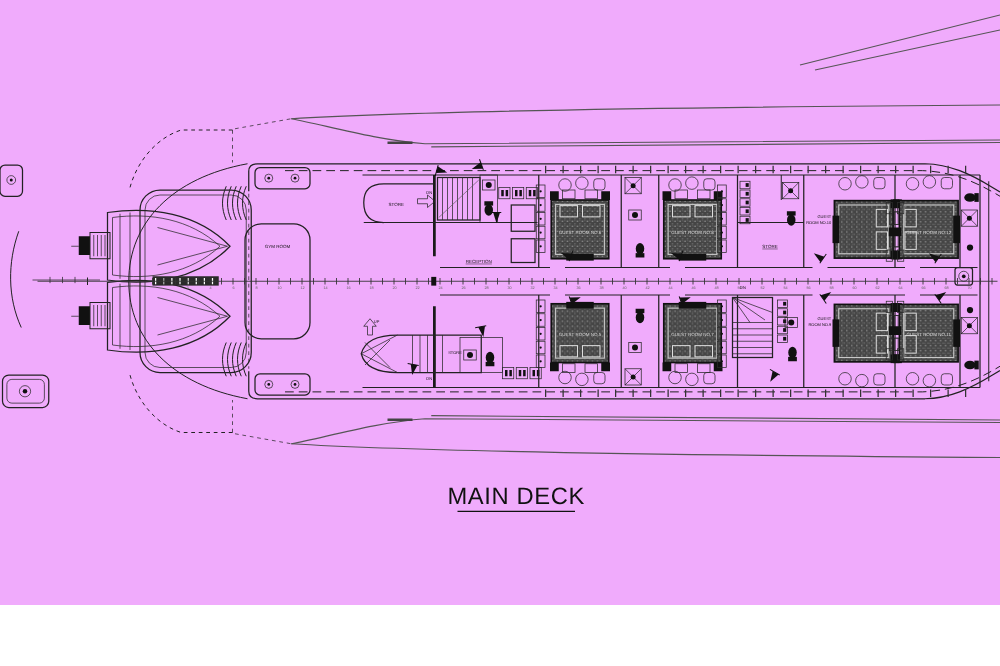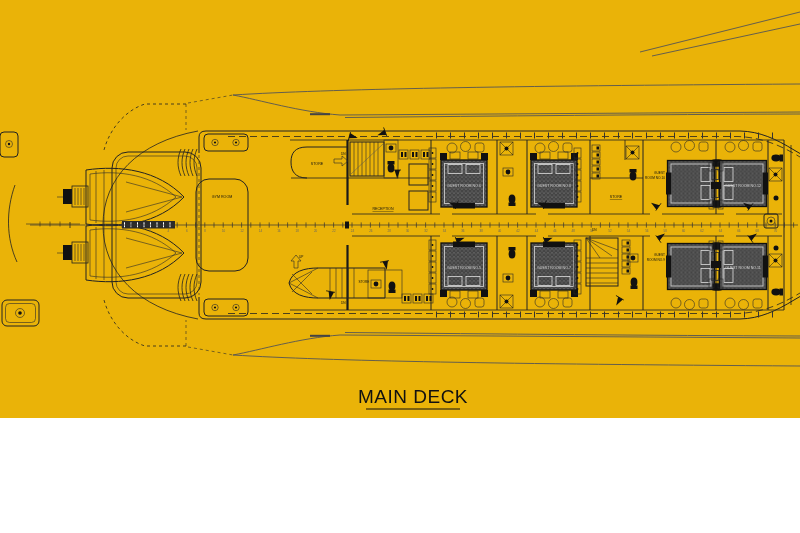--- a/index.html
+++ b/index.html
@@ -1,16 +1,16 @@
 <!DOCTYPE html>
 <html><head>
 <meta charset="utf-8">
 <style>
   html,body{margin:0;padding:0;background:#ffffff;}
-  .stage{position:relative;width:800px;height:418px;background:#eab308;overflow:hidden;
+  .stage{position:relative;width:800px;height:484px;background:#f0abfc;overflow:hidden;
          font-family:"Liberation Sans", sans-serif;}
   svg{position:absolute;left:0;top:0;}
   .ln{fill:none;stroke:#222;stroke-width:1;}
   .med{fill:none;stroke:#222;stroke-width:0.8;}
   .thin{fill:none;stroke:#2a2a2a;stroke-width:0.6;}
   .hull{fill:none;stroke:#555;stroke-width:0.9;}
   .dash{stroke-dasharray:7 4;}
   .dashs{stroke-dasharray:3 3;}
   .blk{fill:#111;stroke:none;}
   text{fill:#111;font-family:"Liberation Sans", sans-serif;}

